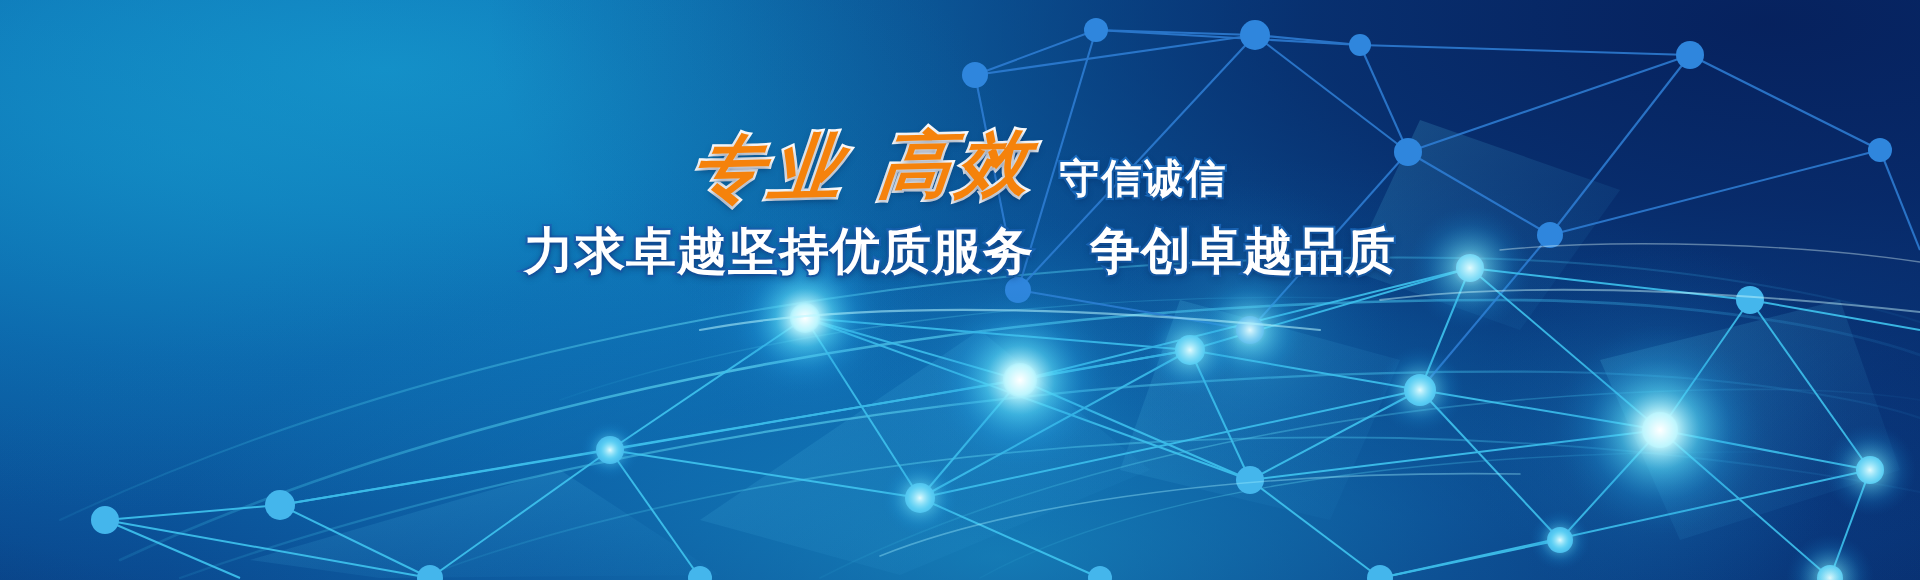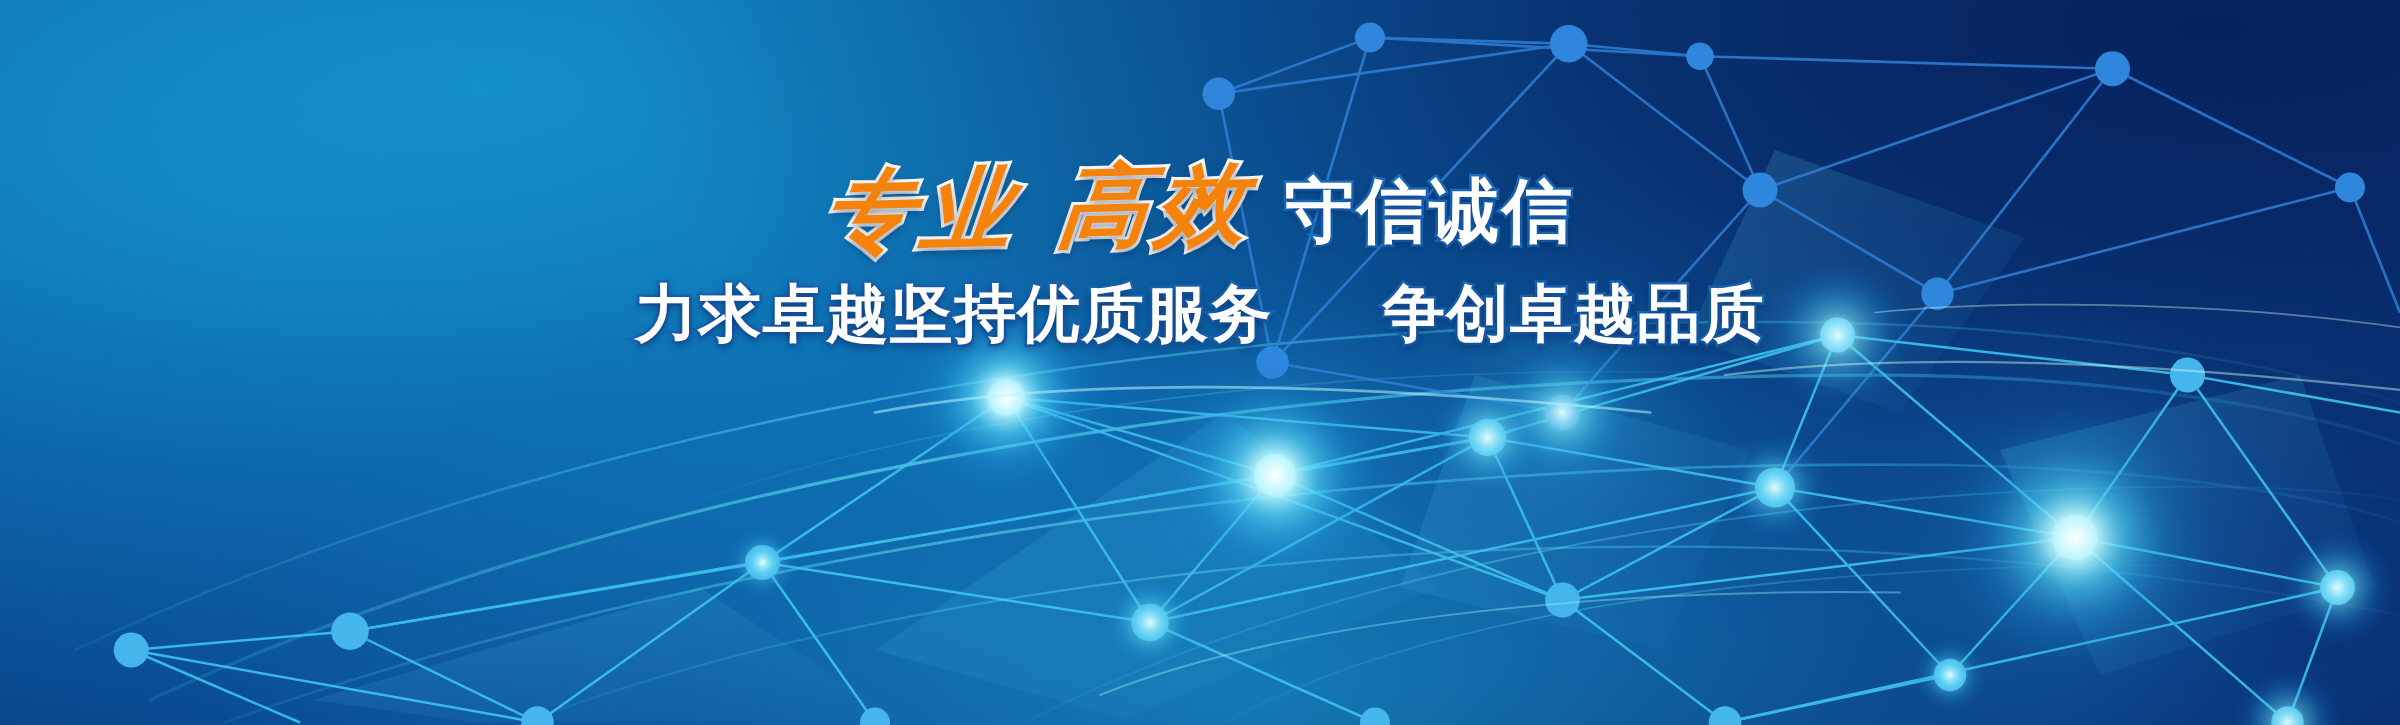--- a/index.html
+++ b/index.html
@@ -52,30 +52,30 @@
     color:#F5820B;
     -webkit-text-stroke:5px #ffffff;
     paint-order:stroke fill;
     text-shadow:0 0 3px rgba(255,255,255,.85), 0 3px 7px rgba(3,30,74,.55);
     transform:skewX(-7deg) rotate(-1.4deg);
     display:inline-block;
   }
   .serif-white{
     font-family:"DejaVu Sans","Liberation Sans",sans-serif;
     font-weight:700;
-    font-size:56px;letter-spacing:2px;
+    font-size:40px;letter-spacing:2px;
     color:#ffffff;
     -webkit-text-stroke:4px #1b6fc4;
     paint-order:stroke fill;
     text-shadow:0 2px 6px rgba(4,34,84,.6);
     display:inline-block;margin-left:24px;position:relative;top:-4px;
   }
   .line2{
     margin-top:16px;white-space:nowrap;
-    font-family:Liberation Mono, monospace;
+    font-family:Liberation Sans, sans-serif;
     font-weight:700;font-size:50px;letter-spacing:1px;
     color:#ffffff;
     -webkit-text-stroke:4px #1966b8;
     paint-order:stroke fill;
     text-shadow:0 2px 7px rgba(4,32,82,.62);
   }
   .sp{display:inline-block;width:26px;}
 </style>
 </head>
 <body>

